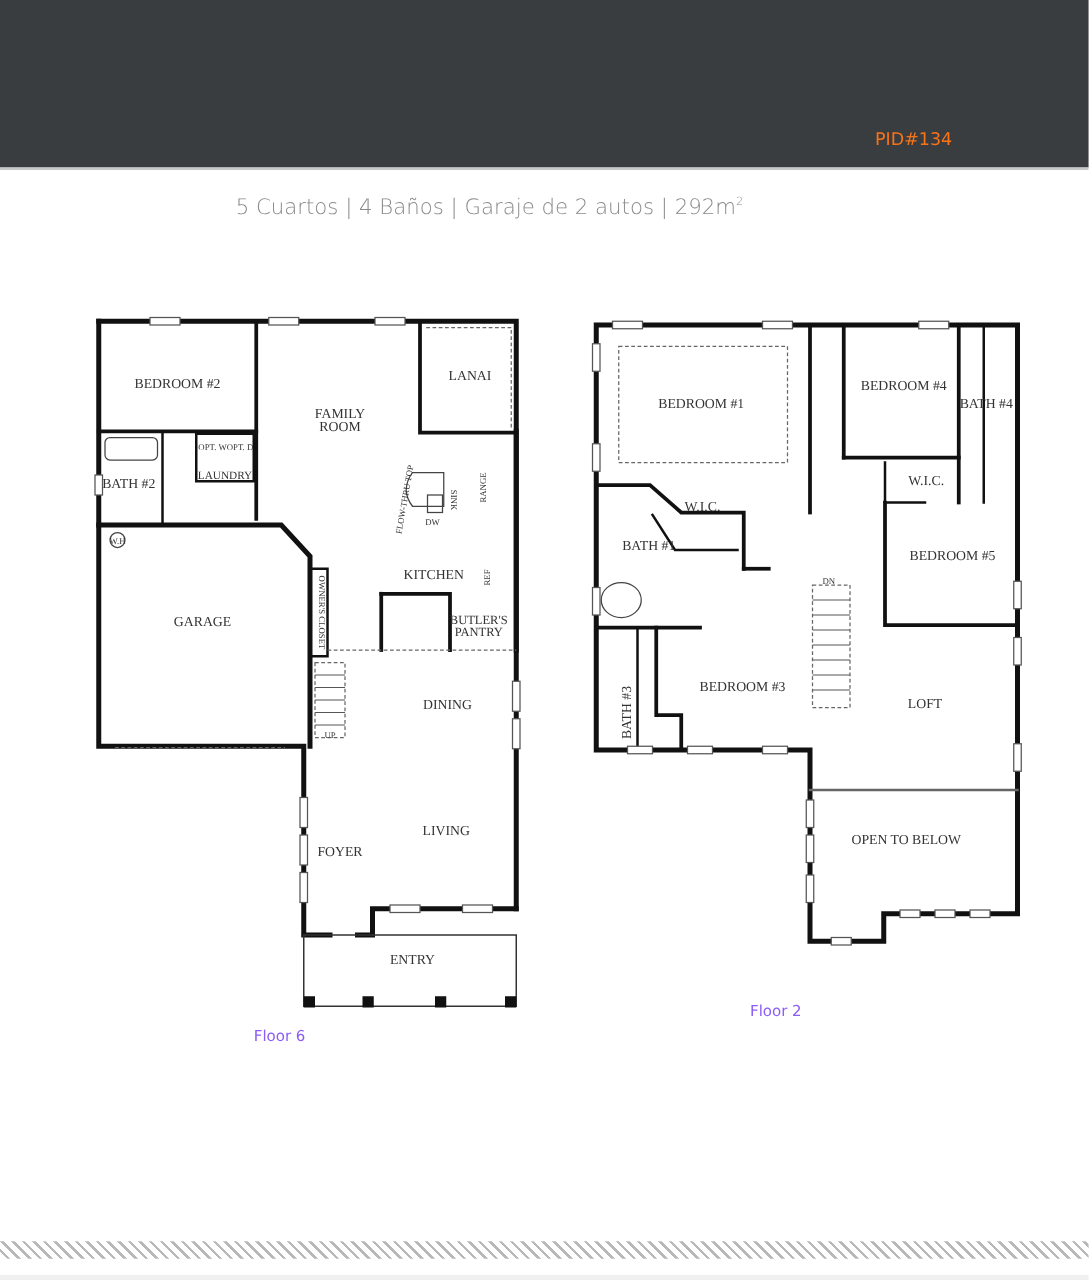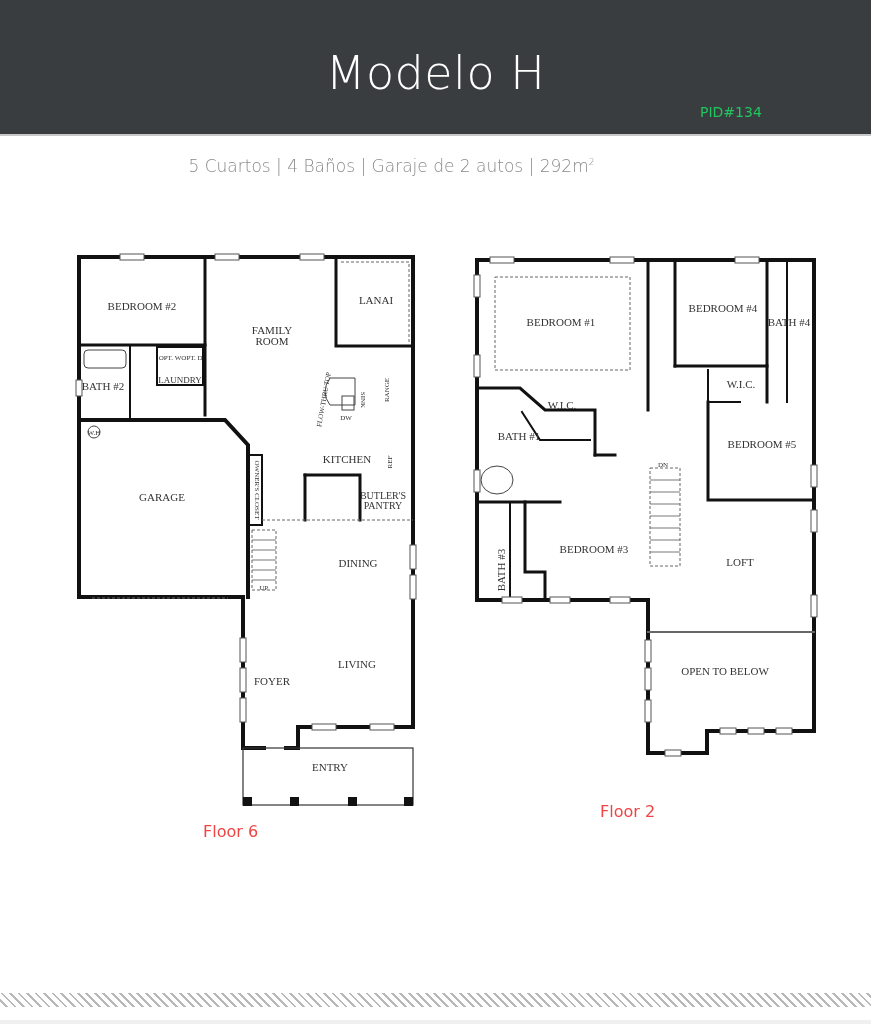--- a/index.html
+++ b/index.html
@@ -1,36 +1,35 @@
 <!DOCTYPE html>
 <html><head>
 <meta charset="utf-8">
 <style>
   html,body{margin:0;padding:0;}
   body{width:871px;height:1024px;background:#ffffff;position:relative;overflow:hidden;font-family:"Liberation Sans",sans-serif;}
   .header{position:absolute;left:0;top:0;width:871px;height:134px;background:#3a3d40;}
   .header .title{position:absolute;left:0;top:46px;width:871px;text-align:center;color:#ffffff;font-family:"DejaVu Sans",sans-serif;font-size:46px;font-weight:300;letter-spacing:0.5px;}
-  .header .pid{position:absolute;left:700px;top:104px;color:#22c55e;font-family:"DejaVu Sans",sans-serif;font-size:14px;}
+  .header .pid{position:absolute;left:700px;top:104px;color:#f97316;font-family:"DejaVu Sans",sans-serif;font-size:14px;}
   .header-line{position:absolute;left:0;top:134px;width:871px;height:2px;background:#c8c8c8;}
   .subtitle{position:absolute;left:0;top:156px;width:783px;text-align:center;color:#8a8a8a;font-family:"DejaVu Sans",sans-serif;font-size:17px;font-weight:300;}
   .subtitle sup{font-size:9px;}
   .plan{position:absolute;}
   .plan svg{display:block;}
   .rl{font-family:"Liberation Serif",serif;font-size:11px;fill:#333;}
   .rls{font-family:"Liberation Serif",serif;font-size:7px;fill:#333;}
-  .floor-label{position:absolute;font-family:"DejaVu Sans",sans-serif;font-size:16px;color:#ef4444;}
+  .floor-label{position:absolute;font-family:"DejaVu Sans",sans-serif;font-size:12px;color:#8b5cf6;}
   .stripe{position:absolute;left:0;top:993px;width:871px;height:14px;
     background:repeating-linear-gradient(45deg, #ffffff 0px, #ffffff 4px, #b8b8b8 4px, #b8b8b8 6px);}
   .footer-line{position:absolute;left:0;top:1020px;width:871px;height:4px;background:#f0f0f0;}
 </style>
 </head>
 <body>
 
 <div class="header">
-  <div class="title">Modelo H</div>
   <div class="pid">PID#134</div>
 </div>
 <div class="header-line"></div>
 
 <div class="subtitle">
   <span>5 Cuartos</span><span> | </span><span>4 Baños</span><span> | </span><span>Garaje de 2 autos</span><span> | </span><span>292m</span><sup>2</sup>
 </div>
 
 <div class="plan" style="left:0;top:0;border-radius:20px;">
 <svg width="871" height="1024" viewBox="0 0 871 1024">

